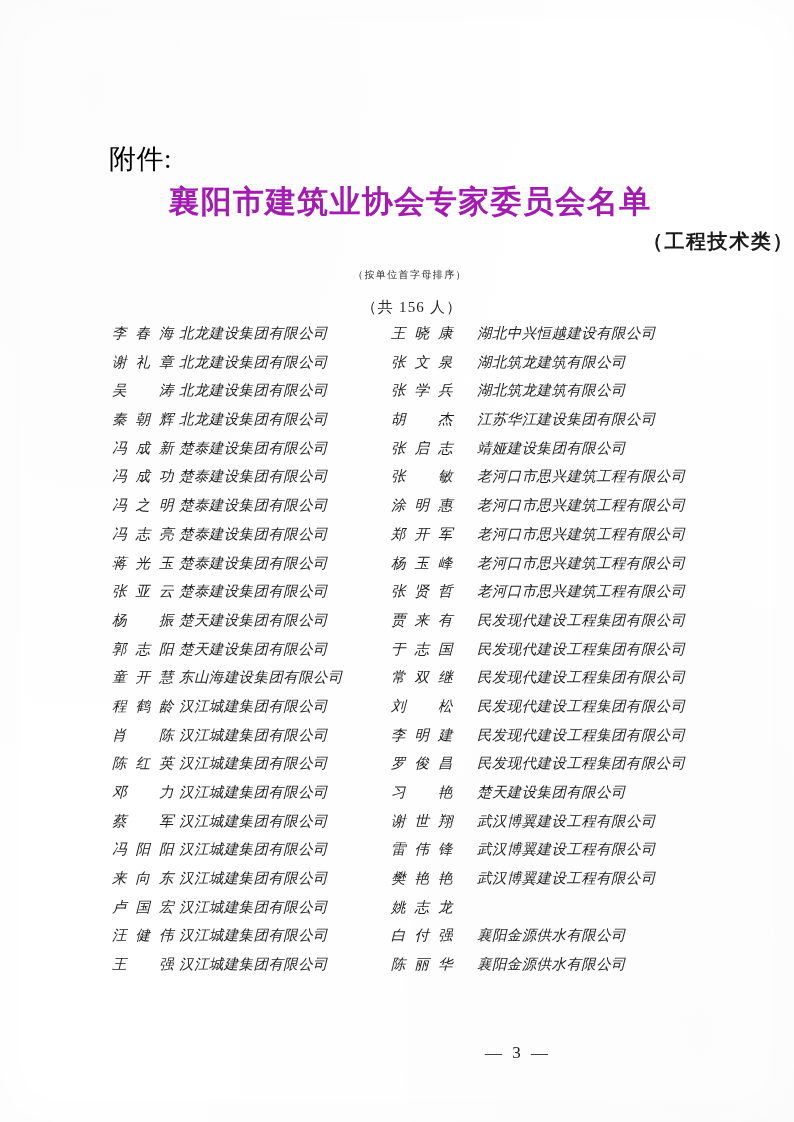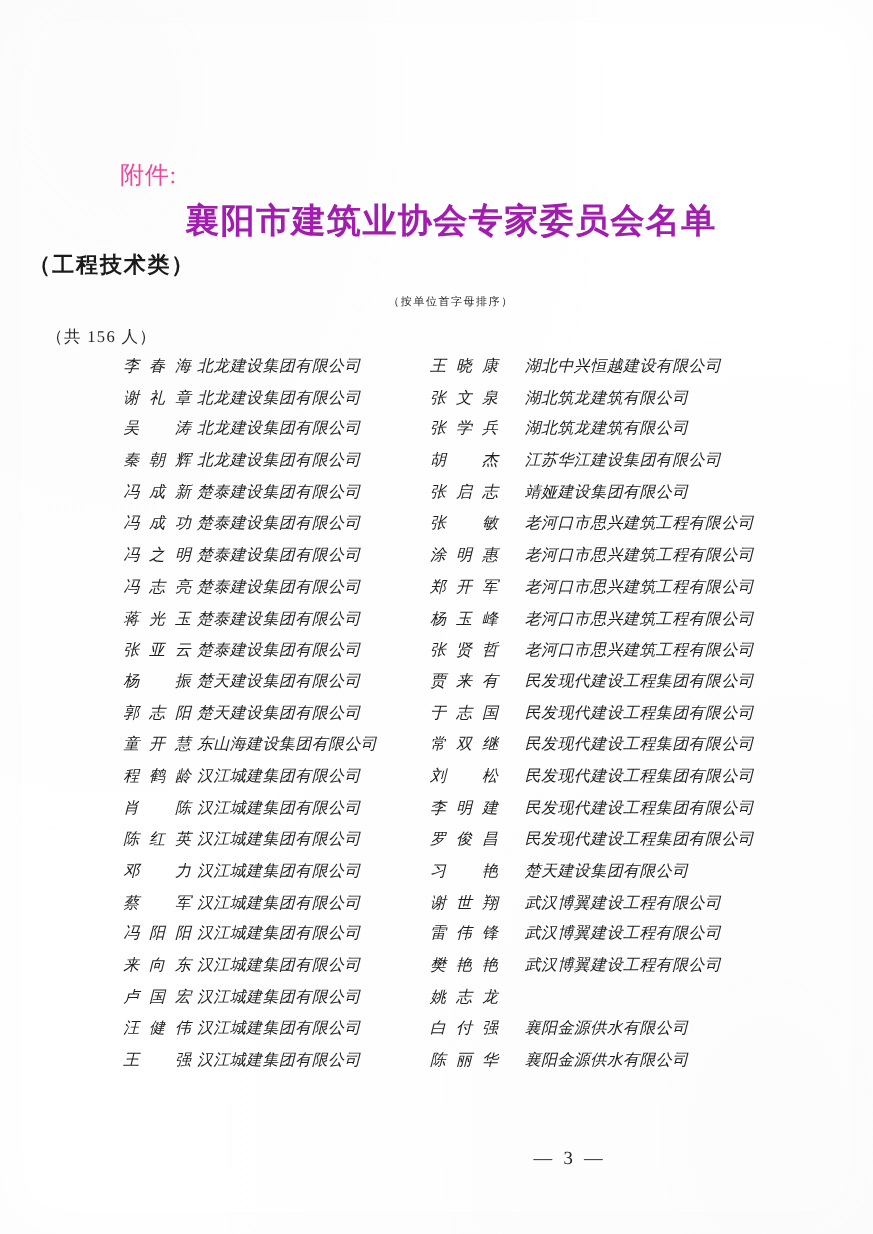--- a/index.html
+++ b/index.html
@@ -26,24 +26,24 @@
     pointer-events: none;
     background:
       radial-gradient(ellipse at 12% 8%, rgba(0,0,0,0.012), rgba(0,0,0,0) 55%),
       radial-gradient(ellipse at 88% 92%, rgba(0,0,0,0.010), rgba(0,0,0,0) 60%);
   }
 
   .attachment-label {
     position: absolute;
     left: 109px;
     top: 146px;
-    font-size: 22px;
+    font-size: 27px;
     line-height: 26px;
     letter-spacing: 0.5px;
-    color: #ec4899;
+    color: #000000;
   }
 
   .doc-title {
     position: absolute;
     left: 0;
     right: 0;
     top: 182px;
     text-align: center;
     padding-left: 26px;
     font-family: "DejaVu Serif", "Liberation Serif", serif;
@@ -52,21 +52,21 @@
     line-height: 38px;
     letter-spacing: 1.2px;
     color: #a21caf;
   }
 
   .doc-subtitle {
     position: absolute;
     left: 0;
     right: 0;
     top: 228px;
-    text-align: left;
+    text-align: right;
     padding-left: 26px;
     font-weight: bold;
     font-size: 20px;
     line-height: 26px;
     letter-spacing: 1.6px;
     color: #1b1b1b;
   }
 
   .doc-note {
     position: absolute;
@@ -76,24 +76,24 @@
     text-align: center;
     padding-left: 26px;
     font-size: 10px;
     line-height: 22px;
     letter-spacing: 1.4px;
     color: #272727;
   }
 
   .doc-count {
     position: absolute;
-    left: 16px;
+    left: 4px;
     right: 0;
     top: 296px;
-    text-align: left;
+    text-align: center;
     padding-left: 26px;
     font-size: 15px;
     line-height: 22px;
     letter-spacing: 1.2px;
     color: #272727;
   }
 
   .roster {
     position: absolute;
     left: 109px;

